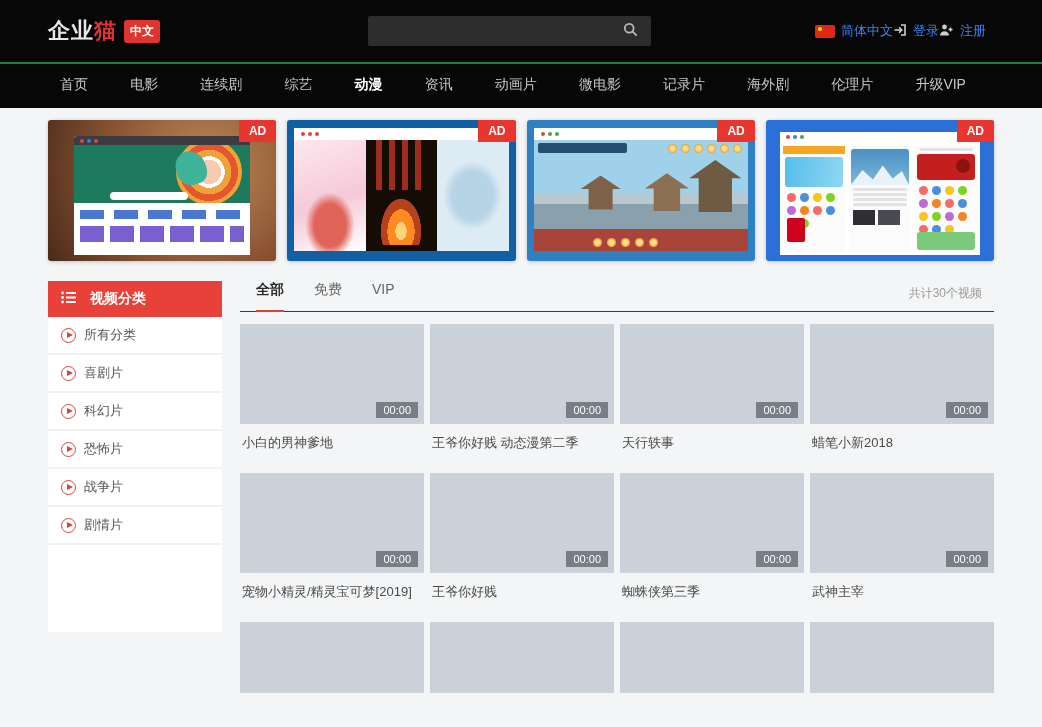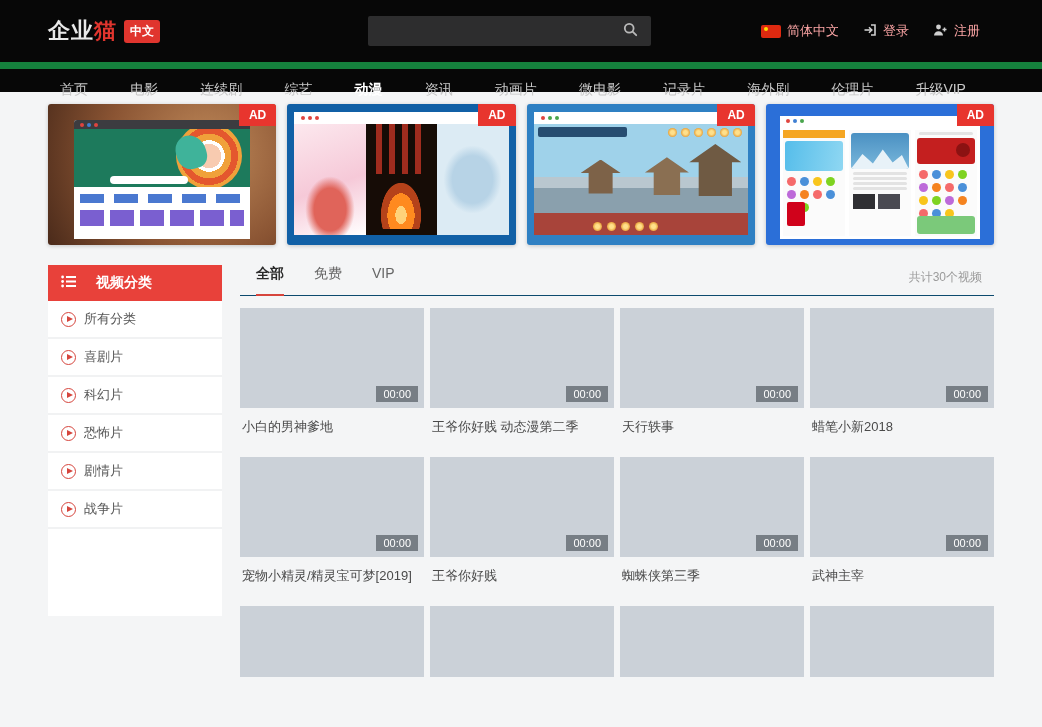--- a/index.html
+++ b/index.html
@@ -13,29 +13,29 @@
   .logo { font-size:22px; font-weight:bold; color:#e9e9e9; letter-spacing:1px; display:flex; align-items:center; cursor:pointer; }
   .logo .accent { color:#e0352e; }
   .logo-badge { background:#e0352e; color:#fff; font-size:12px; font-weight:bold;
     padding:3px 6px; border-radius:3px; margin-left:7px; letter-spacing:0; }
   .search-wrap { position:absolute; left:320px; top:16px; width:283px; height:30px;
     background:#2d2d2e; border-radius:2px; display:flex; }
   .search-wrap input { flex:1; background:transparent; border:none; outline:none;
     color:#ddd; font-size:13px; padding:0 10px; }
   .search-btn { width:42px; border:none; background:transparent; cursor:pointer;
     display:flex; align-items:center; justify-content:center; }
-  .top-actions { position:absolute; right:14px; top:0; height:62px; display:flex;
-    align-items:center; gap:24px; color:#fca5a5; font-size:13px; }
+  .top-actions { position:absolute; right:8px; top:0; height:62px; display:flex;
+    align-items:center; color:#3b82f6; font-size:13px; }
   .top-action { display:flex; align-items:center; gap:6px; cursor:pointer; }
   .flag { width:20px; height:13px; background:#de2910; border-radius:2px; position:relative; display:inline-block; }
   .flag::after { content:""; position:absolute; left:3px; top:2px; width:4px; height:4px;
     background:#ffde00; border-radius:50%; }
 
   
-  .main-nav { background:#070707; height:30px; border-top:7px solid #15803d; }
+  .main-nav { background:#070707; height:46px; border-top:2px solid #15803d; }
   .main-nav .page { height:42px; display:flex; align-items:center;
     justify-content:space-between; padding:0 28px 0 12px; }
   .nav-item { color:#c7c7c7; font-size:14px; text-decoration:none; cursor:pointer; }
   .nav-item.active { color:#fff; font-weight:bold; }
 
   
   .banner-row { display:flex; gap:11px; margin-top:12px; }
   .banner { position:relative; flex:1; height:141px; border-radius:3px; overflow:hidden;
     box-shadow:0 1px 4px rgba(0,0,0,.2); cursor:pointer; }
   .ad-badge { position:absolute; top:0; right:0; z-index:9; background:#e8352e; color:#fff;
@@ -119,21 +119,21 @@
     background:#d0021b; border-radius:2px; }
   .b4 .thumbs { display:flex; gap:3px; padding:2px 4px; }
   .b4 .thumbs span { width:22px; height:15px; background:#2f2f33; }
   .b4 .thumbs span + span { background:#4a4a52; }
 
   
   .content { display:flex; gap:18px; margin-top:20px; align-items:flex-start; }
 
   .sidebar { width:174px; }
   .side-header { background:#e8413a; color:#fff; font-size:14px; font-weight:bold;
-    height:36px; display:flex; align-items:center; padding-left:13px; gap:20px; }
+    height:36px; display:flex; align-items:center; padding-left:13px; gap:14px; }
   .side-item { background:#fff; height:38px; display:flex; align-items:center; gap:8px;
     padding-left:13px; font-size:13px; color:#555; border-bottom:2px solid #f1f2f3; cursor:pointer; }
   .play-ico { width:15px; height:15px; border:1px solid #d6453d; border-radius:50%;
     position:relative; flex:0 0 auto; }
   .play-ico::after { content:""; position:absolute; left:5px; top:3.5px; border-left:6px solid #d6453d;
     border-top:3.5px solid transparent; border-bottom:3.5px solid transparent; }
   .side-filler { background:#fff; height:87px; }
 
   .main { flex:1; }
   .tab-bar { position:relative; border-bottom:1px solid #0c4a6e; height:31px;
@@ -381,25 +381,25 @@
           <div class="side-item">
             <span class="play-ico"></span>
             <span>科幻片</span>
           </div>
           <div class="side-item">
             <span class="play-ico"></span>
             <span>恐怖片</span>
           </div>
           <div class="side-item">
             <span class="play-ico"></span>
+            <span>战争片</span>
+          </div>
+          <div class="side-item">
+            <span class="play-ico"></span>
             <span>剧情片</span>
-          </div>
-          <div class="side-item">
-            <span class="play-ico"></span>
-            <span>战争片</span>
           </div>
         </div>
       <div class="side-filler"></div>
     </div>
 
     <div class="main">
       <div class="tab-bar">
         <span class="tab active">全部</span>
           <span class="tab">免费</span>
           <span class="tab">VIP</span>

